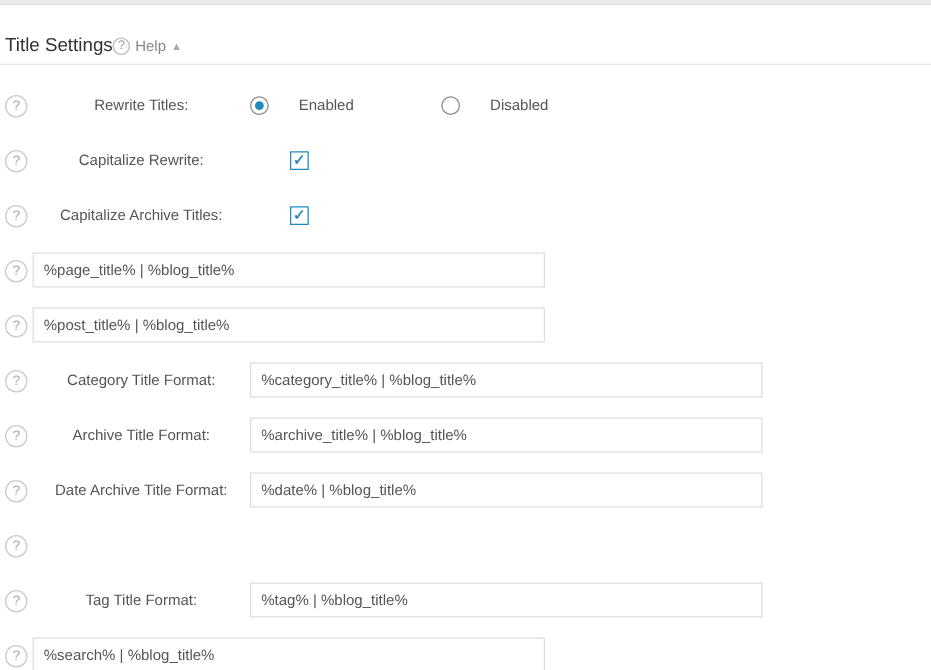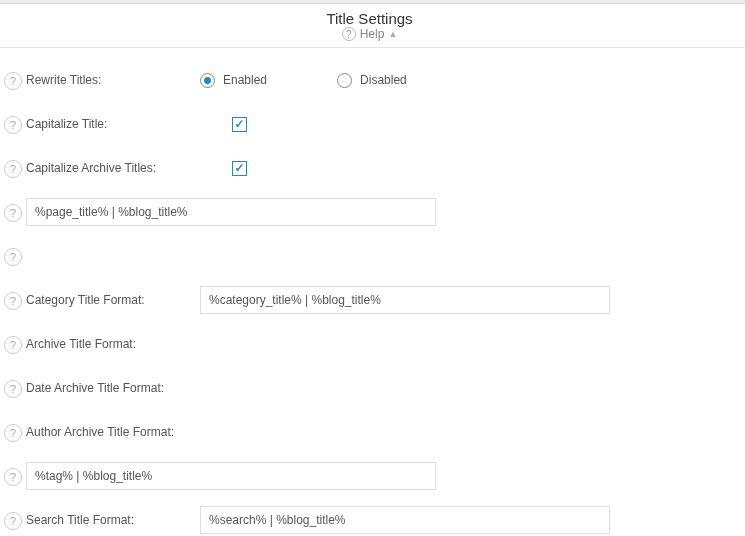--- a/index.html
+++ b/index.html
@@ -12,23 +12,22 @@
     }
     .header-bar {
       height: 4px;
       background: #ececec;
       border-bottom: 1px solid #ddd;
     }
     .panel-header {
       display: flex;
       justify-content: flex-start;
       align-items: center;
-      padding: 6px 10px 6px 4px;
+      padding: 24px 10px 6px 4px;
       border-bottom: 1px solid #e5e5e5;
-      flex-direction: column;
     }
     .panel-title {
       font-size: 15px;
       font-weight: normal;
       color: #333;
     }
     .help-link {
       display: flex;
       align-items: center;
       gap: 4px;
@@ -77,36 +76,37 @@
       border-radius: 50%;
       font-size: 11px;
       color: #aaa;
       background: #fff;
       cursor: pointer;
     }
     .label-col {
       width: 174px;
       font-size: 12px;
       color: #555;
+      text-align: center;
     }
     .control-col {
       flex: 1;
       display: flex;
       align-items: center;
       gap: 8px;
     }
     .radio-group {
       display: flex;
       align-items: center;
       gap: 70px;
     }
     .radio-item {
       display: flex;
       align-items: center;
-      gap: 8px;
+      gap: 24px;
     }
     .radio {
       appearance: none;
       width: 15px;
       height: 15px;
       border: 1px solid #888;
       border-radius: 50%;
       display: inline-flex;
       align-items: center;
       justify-content: center;
@@ -186,21 +186,21 @@
           <span class="radio-label">Disabled</span>
         </div>
       </div>
     </div>
   </div>
 
   <div class="row">
     <div class="help-col">
         <span class="qmark">?</span>
       </div>
-    <div class="label-col">Capitalize Title:</div>
+    <div class="label-col">Capitalize Rewrite:</div>
     <div class="control-col">
       <span class="checkbox checked"></span>
     </div>
   </div>
 
   <div class="row">
     <div class="help-col">
         <span class="qmark">?</span>
       </div>
     <div class="label-col">Capitalize Archive Titles:</div>
@@ -215,65 +215,73 @@
       </div>
     <div class="control-col">
       <input type="text" class="text-input" value="%page_title% | %blog_title%" style="">
     </div>
   </div>
 
   <div class="row">
     <div class="help-col">
         <span class="qmark">?</span>
       </div>
+    <div class="control-col">
+      <input type="text" class="text-input" value="%post_title% | %blog_title%" style="">
+    </div>
   </div>
 
   <div class="row">
     <div class="help-col">
         <span class="qmark">?</span>
       </div>
     <div class="label-col">Category Title Format:</div>
     <div class="control-col">
       <input type="text" class="text-input" value="%category_title% | %blog_title%" style="">
     </div>
   </div>
 
   <div class="row">
     <div class="help-col">
         <span class="qmark">?</span>
       </div>
     <div class="label-col">Archive Title Format:</div>
+    <div class="control-col">
+      <input type="text" class="text-input" value="%archive_title% | %blog_title%" style="">
+    </div>
   </div>
 
   <div class="row">
     <div class="help-col">
         <span class="qmark">?</span>
       </div>
     <div class="label-col">Date Archive Title Format:</div>
-  </div>
-
-  <div class="row">
-    <div class="help-col">
-        <span class="qmark">?</span>
-      </div>
-    <div class="label-col">Author Archive Title Format:</div>
-  </div>
-
-  <div class="row">
-    <div class="help-col">
-        <span class="qmark">?</span>
-      </div>
+    <div class="control-col">
+      <input type="text" class="text-input" value="%date% | %blog_title%" style="">
+    </div>
+  </div>
+
+  <div class="row">
+    <div class="help-col">
+        <span class="qmark">?</span>
+      </div>
+  </div>
+
+  <div class="row">
+    <div class="help-col">
+        <span class="qmark">?</span>
+      </div>
+    <div class="label-col">Tag Title Format:</div>
     <div class="control-col">
       <input type="text" class="text-input" value="%tag% | %blog_title%" style="">
     </div>
   </div>
 
   <div class="row">
     <div class="help-col">
         <span class="qmark">?</span>
       </div>
-    <div class="label-col">Search Title Format:</div>
     <div class="control-col">
       <input type="text" class="text-input" value="%search% | %blog_title%" style="">
     </div>
   </div>
 
 </div>
 
 </body></html>

